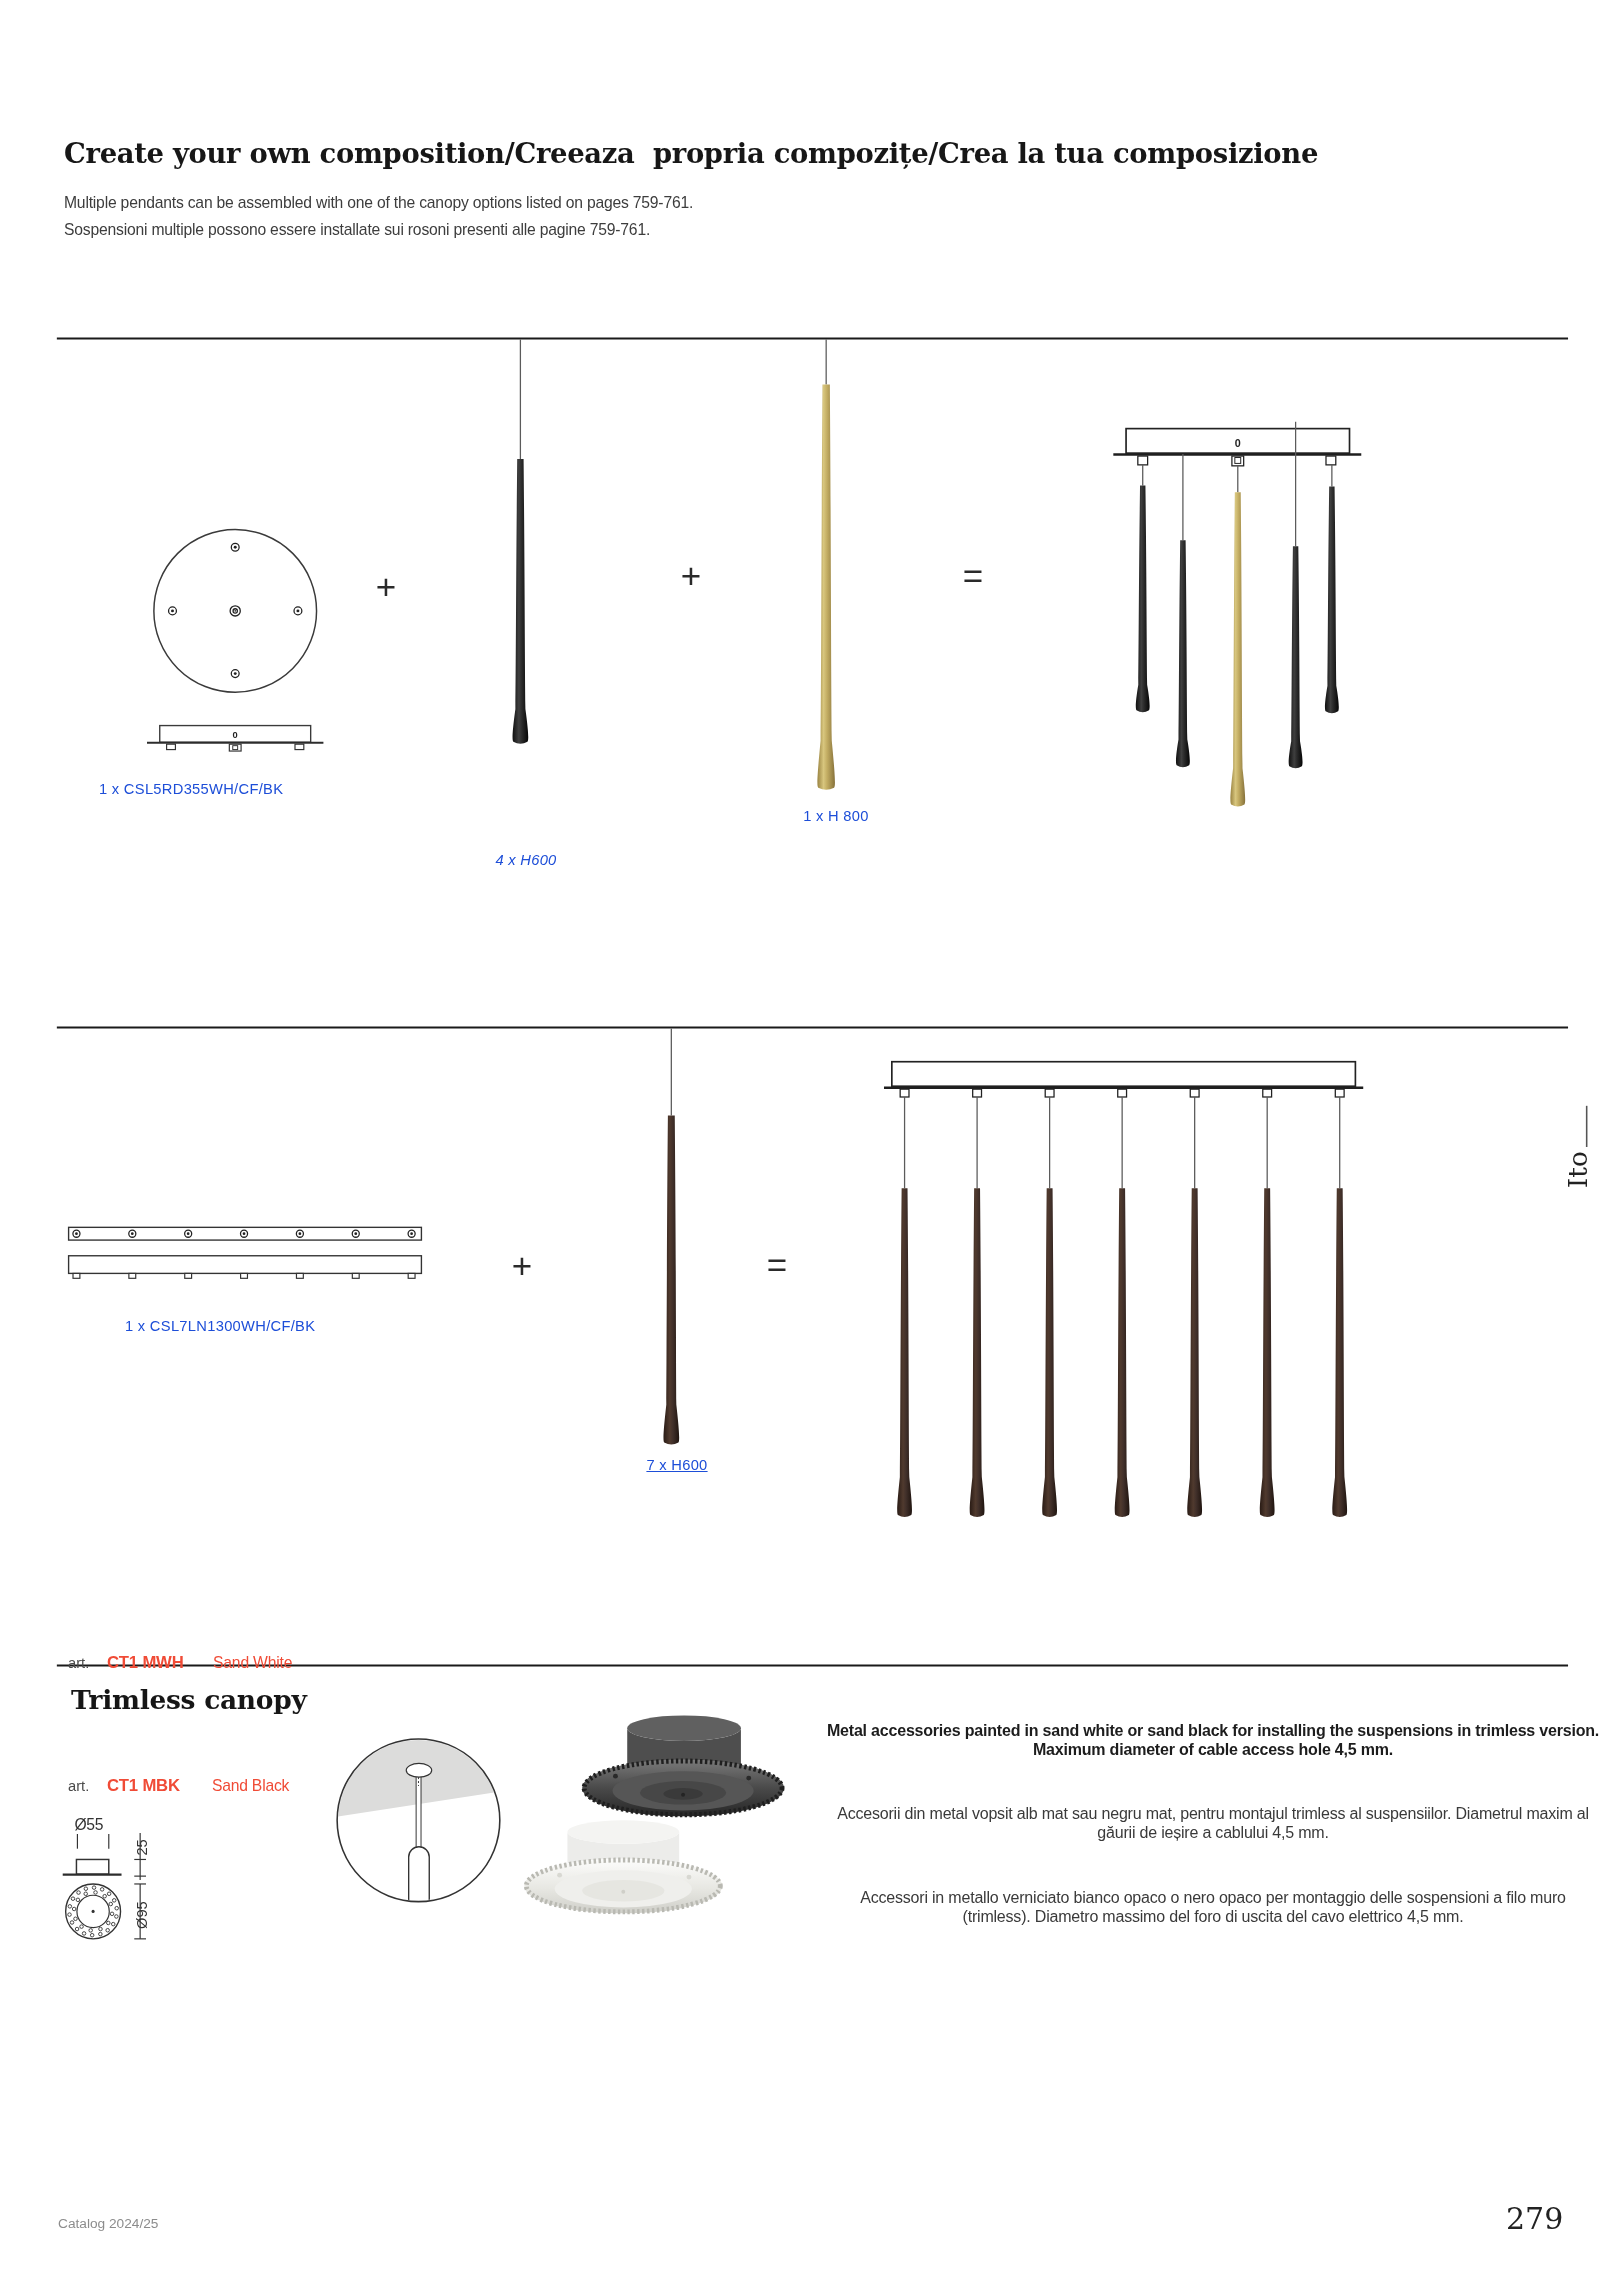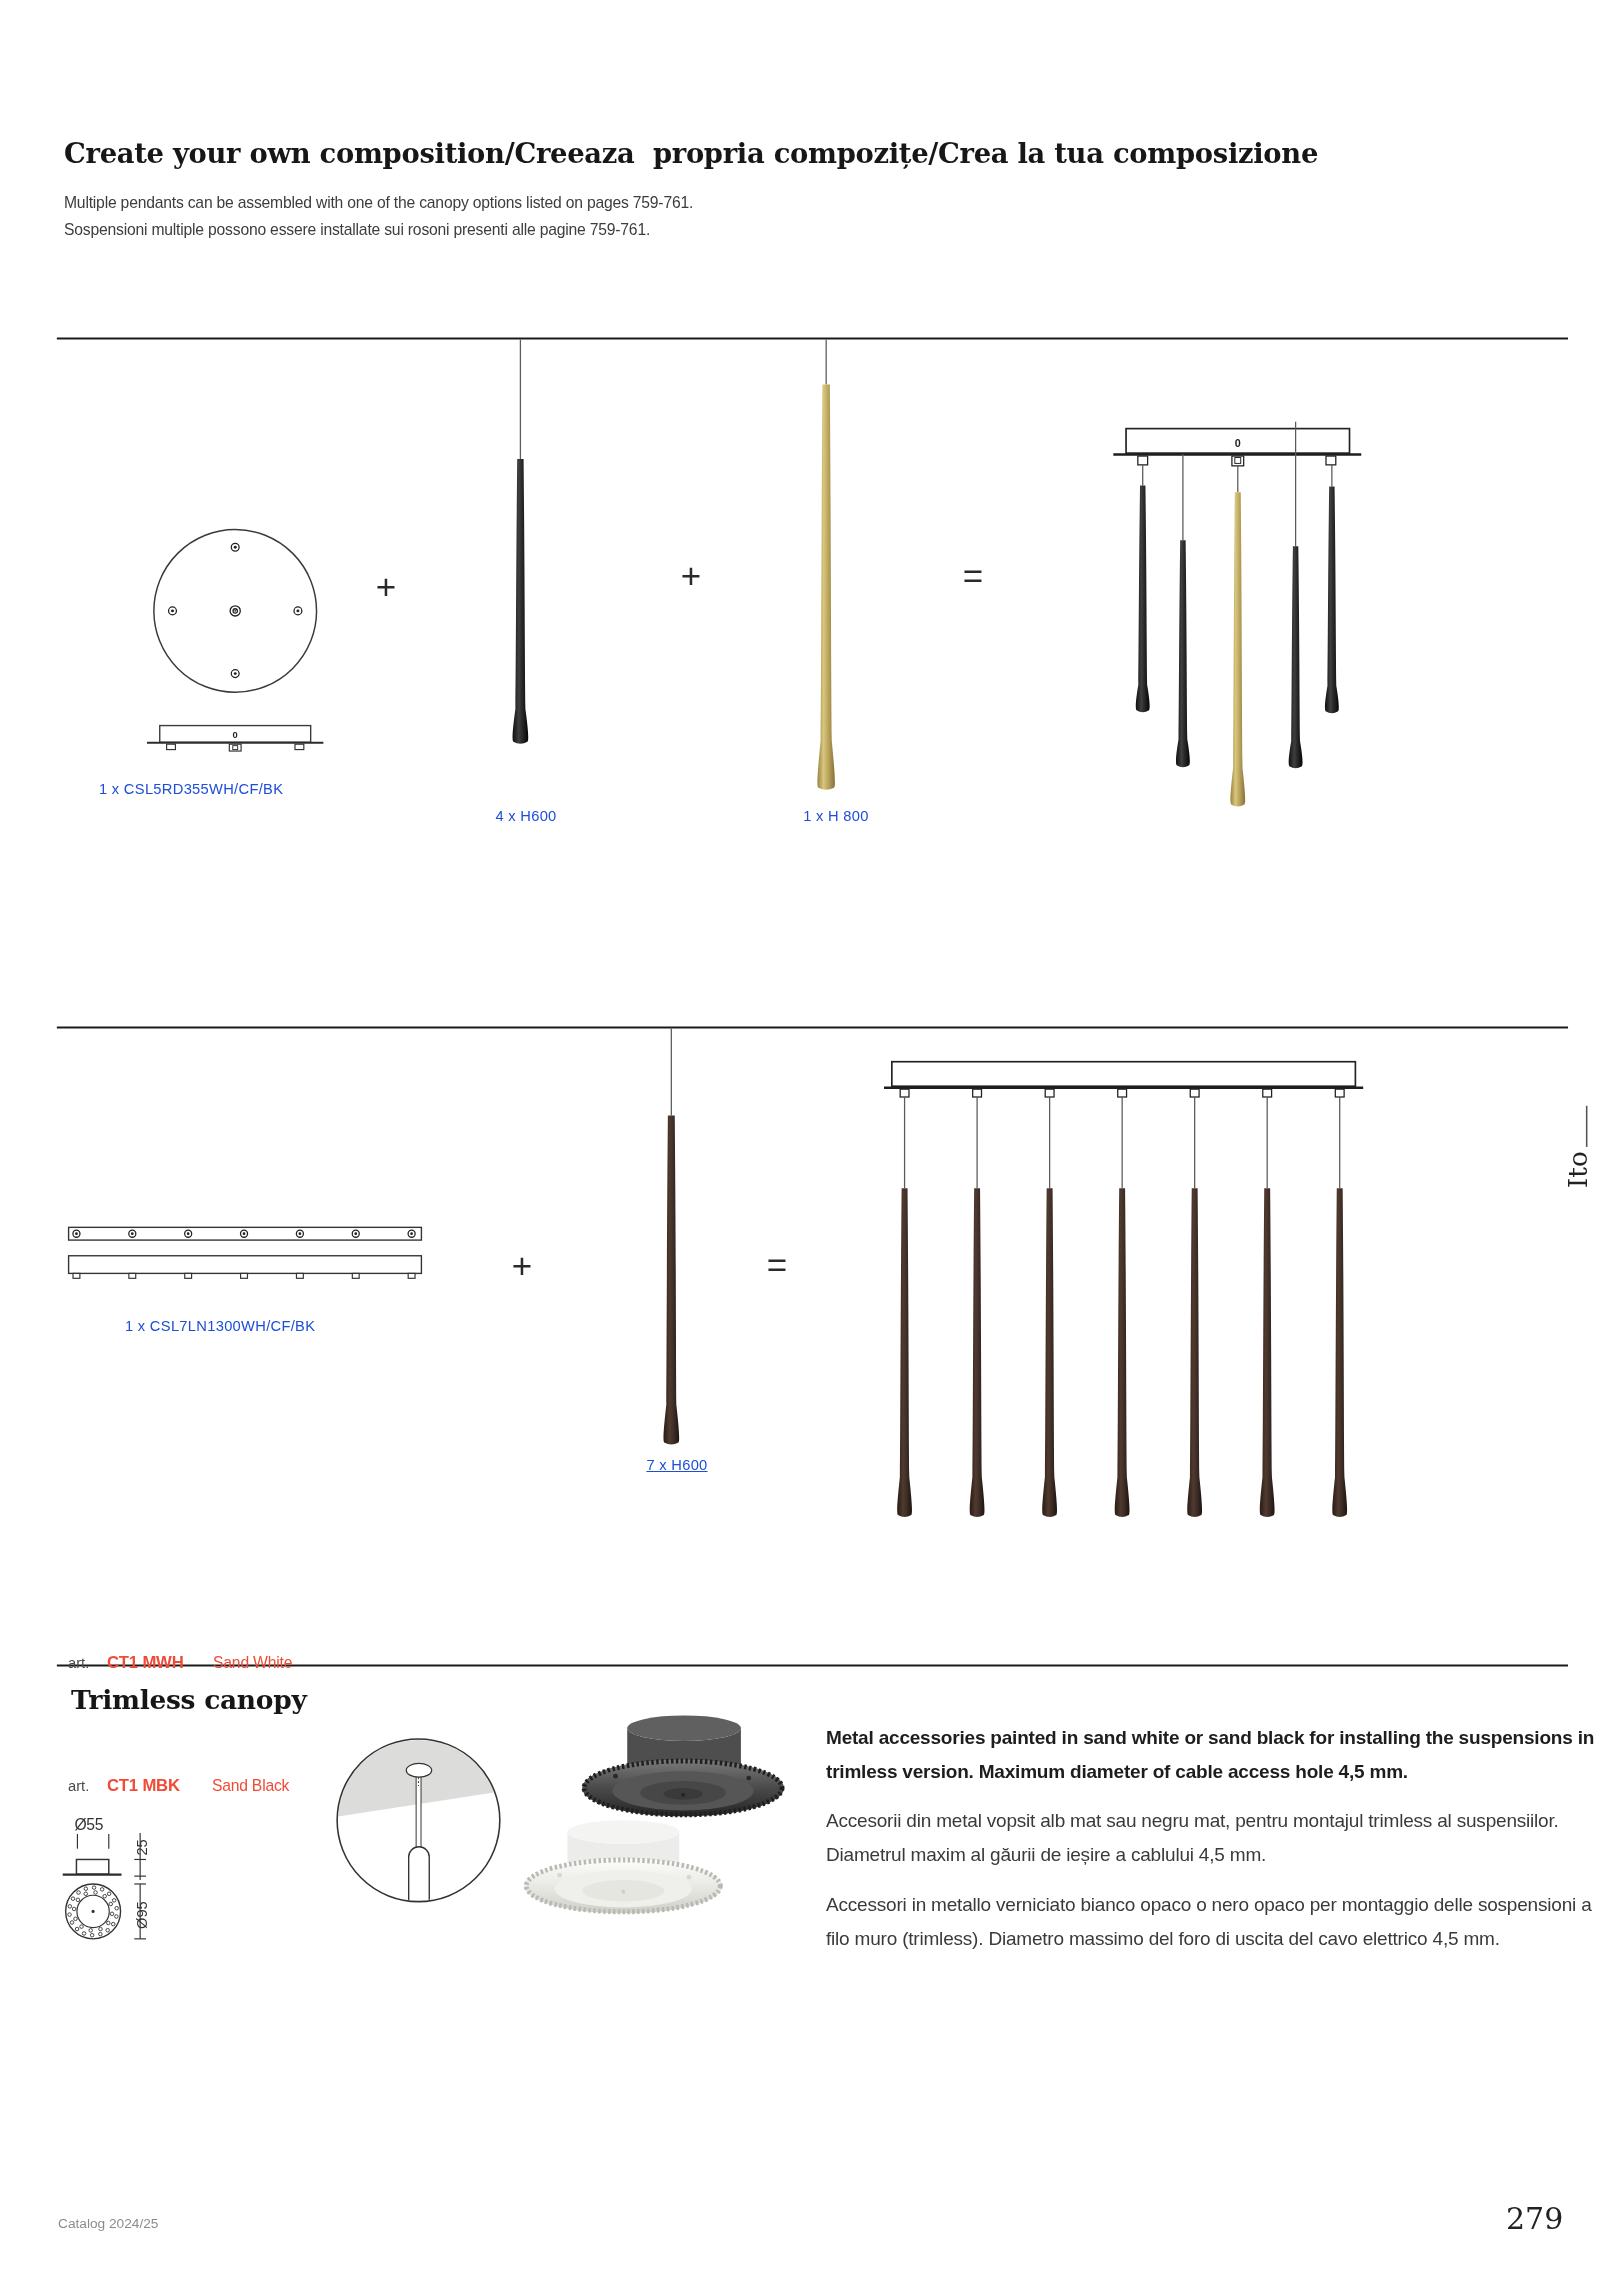--- a/index.html
+++ b/index.html
@@ -10,22 +10,22 @@
          color:#171717;letter-spacing:-0.3px;white-space:pre;}
   .intro{font-size:15.7px;line-height:26.5px;color:#3d3d3d;letter-spacing:-0.2px;}
   .lbl{font-size:14.7px;color:#1d4ed8;letter-spacing:0.3px;}
   .lbl.center{transform:translateX(-50%);}
   .op{font-size:35px;font-weight:400;color:#2a2a2a;transform:translateX(-50%);}
   .h2{font-family:"DejaVu Serif",serif;font-weight:bold;font-size:26.5px;
       color:#161616;letter-spacing:-0.3px;}
   .artrow{font-size:14.7px;color:#4a4a4a;}
   .artrow .code{font-weight:bold;font-size:16.7px;letter-spacing:-0.2px;}
   .artrow .fin{font-size:15.7px;letter-spacing:-0.2px;}
-  .desc{width:774px;font-size:19px;line-height:34px;color:#3a3a3a;
-        letter-spacing:-0.2px;white-space:normal;}
+  .desc{width:774px;font-size:16px;line-height:19px;color:#3a3a3a;
+        letter-spacing:-0.2px;white-space:normal;text-align:center;}
   .desc.b{font-weight:bold;color:#1d1d1d;}
   .footer-cat{font-size:13.7px;color:#8c8c8c;}
   .pageno{font-family:"DejaVu Serif",serif;font-size:30px;color:#222;}
   svg{position:absolute;left:0;top:0;}
 </style>
 </head>
 <body>
 
 <svg id="art" width="1620" height="2292" viewBox="0 0 1653 2338">
   <defs>
@@ -378,21 +378,21 @@
 
 <div class="abs title" style="left:64px;top:137px;">Create your own composition/Creeaza  propria compozițe/Crea la tua composizione</div>
 
 <div class="abs" style="left:64px;top:190px;">
   <div class="intro b">Multiple pendants can be assembled with one of the canopy options listed on pages 759-761.</div>
   <div class="intro">Sospensioni multiple possono essere installate sui rosoni presenti alle pagine 759-761.</div>
 </div>
 
 <div class="abs lbl" style="left:99px;top:781px;">1 x CSL5RD355WH/CF/BK</div>
 <div class="abs op" style="left:386px;top:567px;">+</div>
-<div class="abs lbl center" style="left:526px;top:808px;">4 x H600</div>
+<div class="abs lbl center" style="left:526px;top:852px;font-style:italic;">4 x H600</div>
 <div class="abs op" style="left:691px;top:556px;">+</div>
 <div class="abs lbl center" style="left:836px;top:808px;">1 x H 800</div>
 <div class="abs op" style="left:973px;top:556px;">=</div>
 
 <div class="abs lbl" style="left:125px;top:1318px;">1 x CSL7LN1300WH/CF/BK</div>
 <div class="abs op" style="left:522px;top:1246px;">+</div>
 <div class="abs op" style="left:777px;top:1245px;">=</div>
 <div class="abs lbl center" style="left:677px;top:1457px;text-decoration:underline;">7 x H600</div>
 
 <div class="abs h2" style="left:71px;top:1684px;">Trimless canopy</div>

